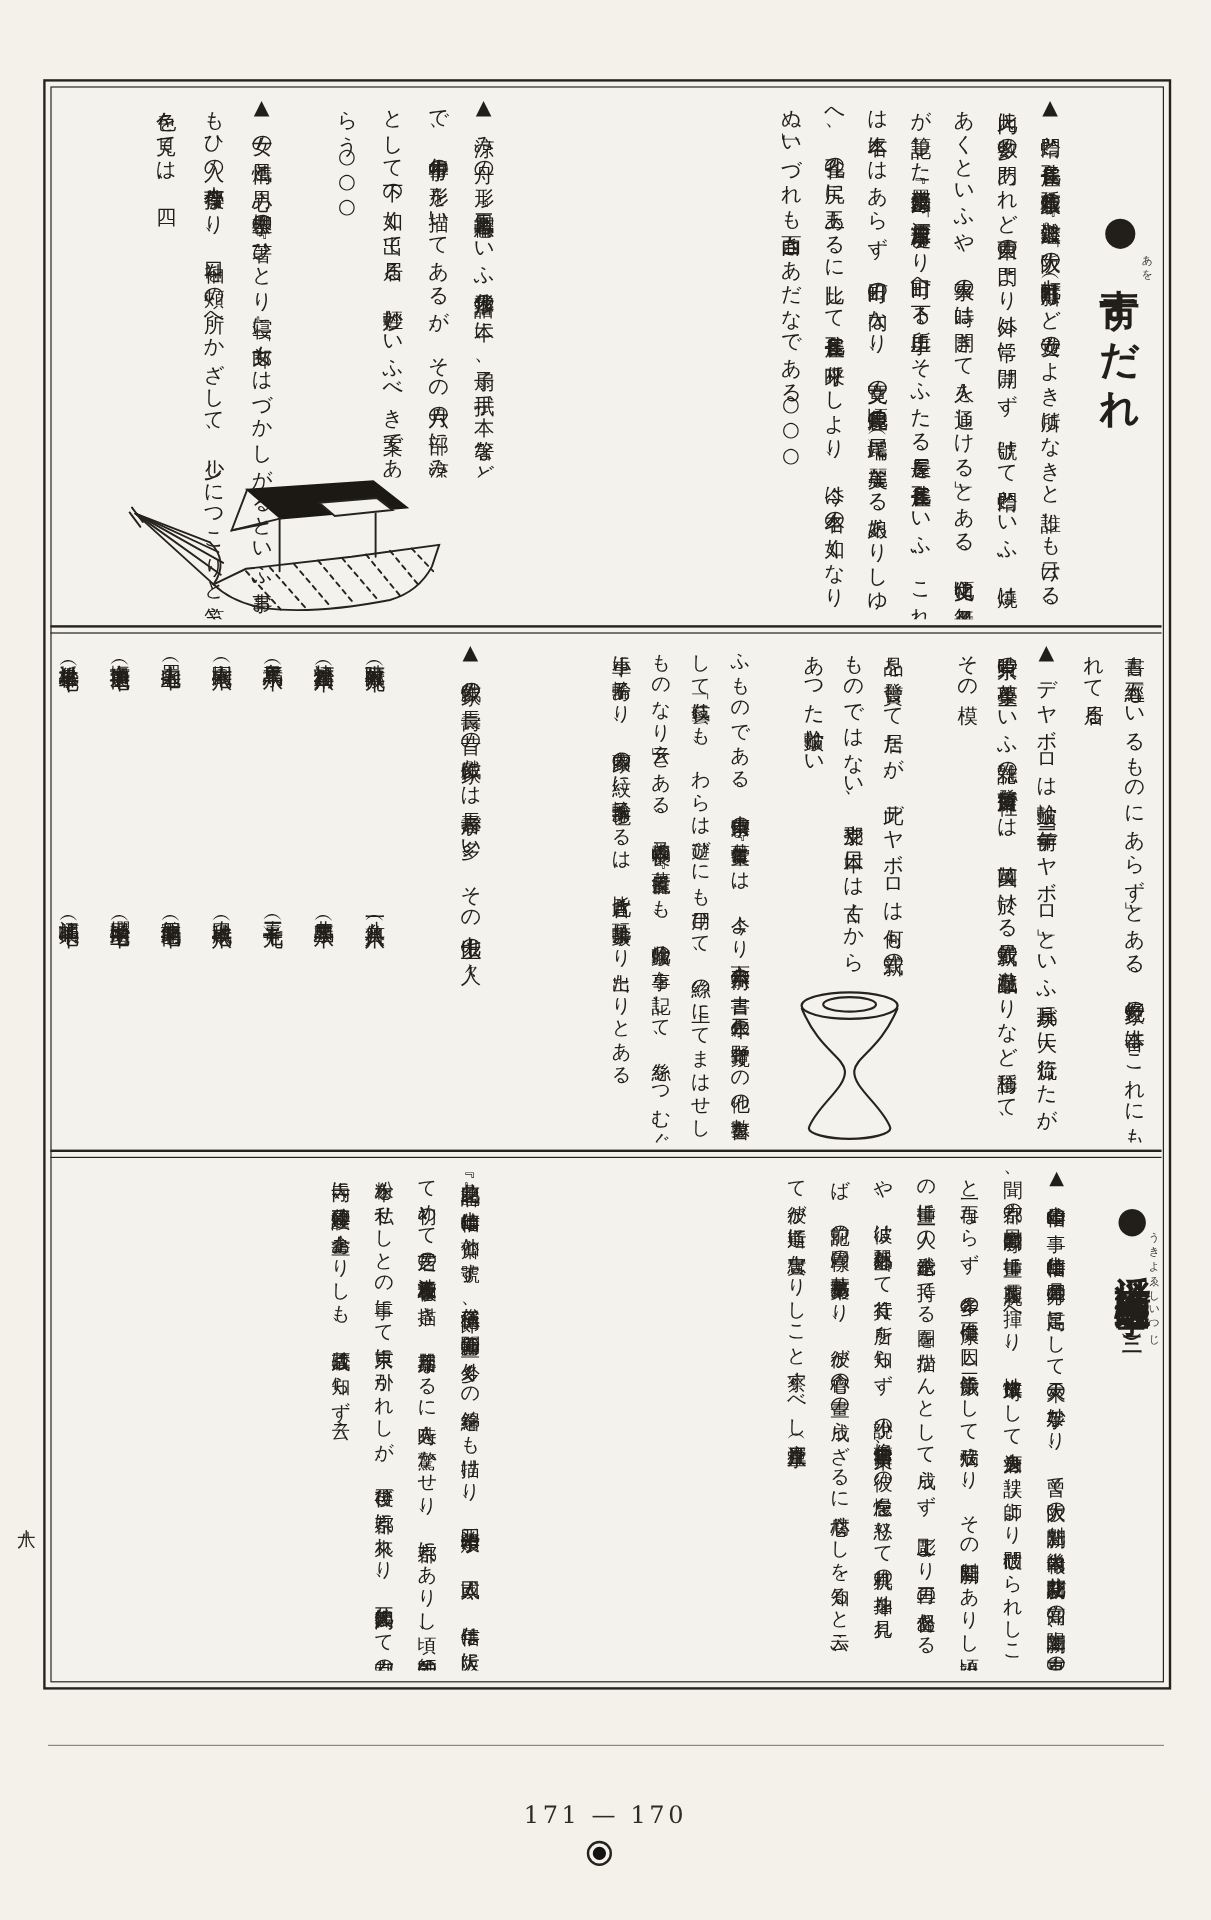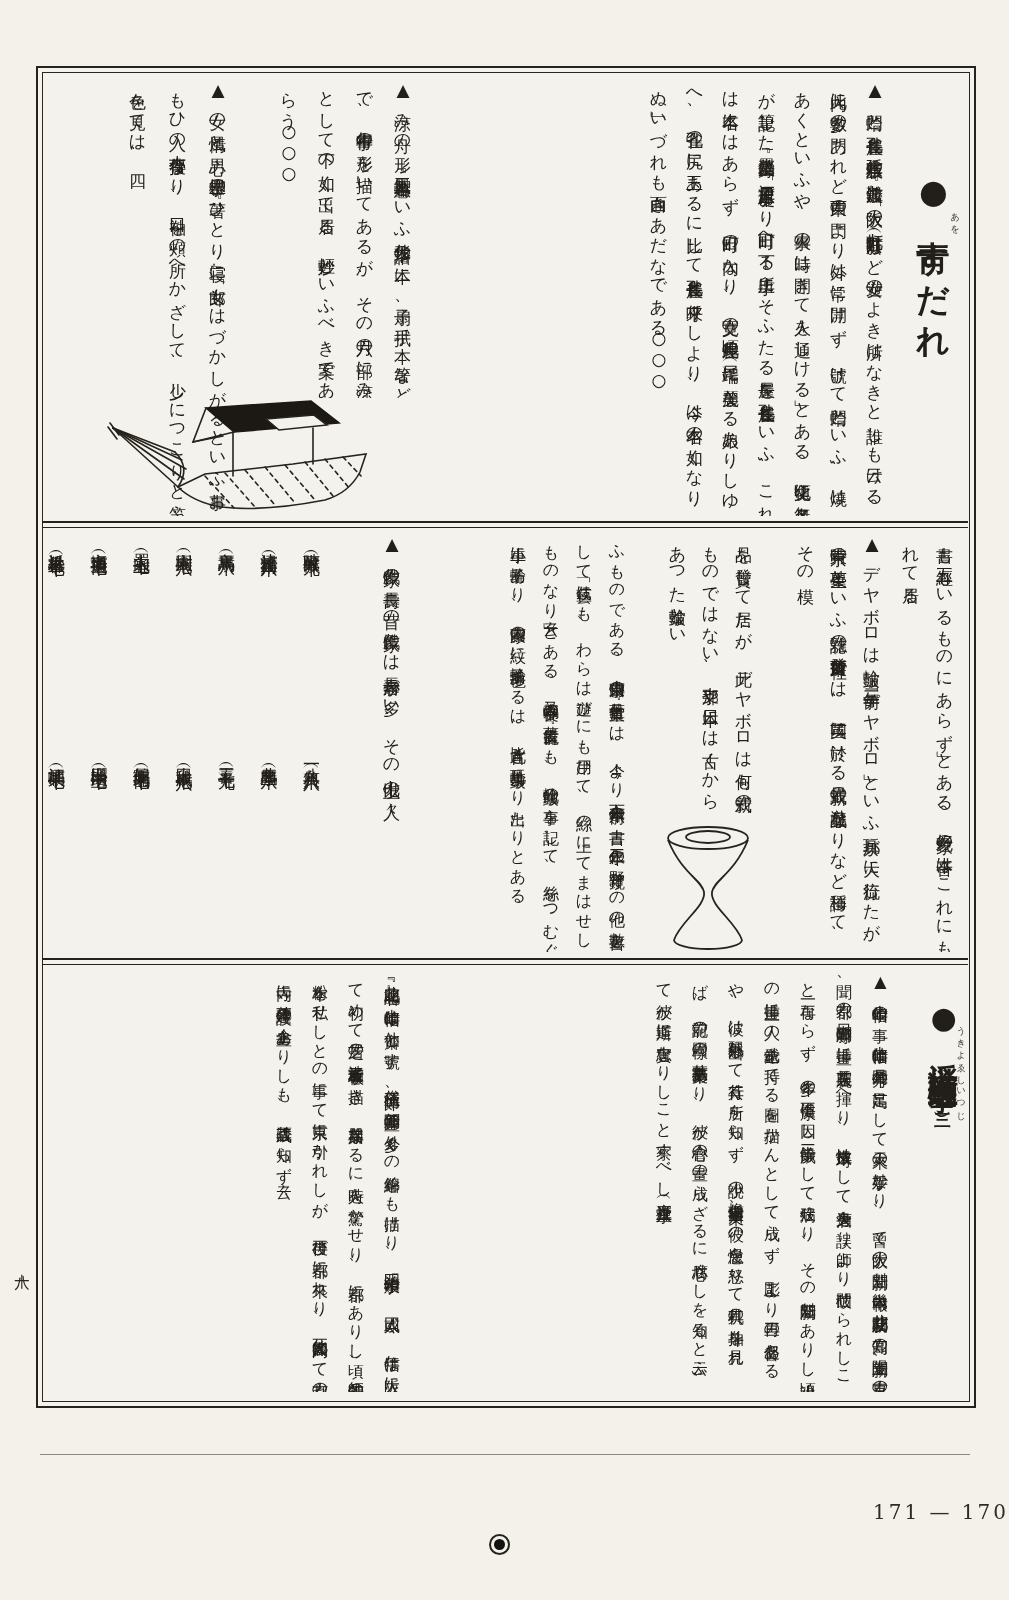--- a/index.html
+++ b/index.html
@@ -40,21 +40,21 @@
     display:flex;flex-direction:row;font-size:17px;letter-spacing:1px;height:100%;
   }
   .pair .upper{flex:0 0 214px;}
   .pair .lower{flex:1;}
   .sig{
     position:absolute;left:12px;top:1262px;font-size:15px;
     writing-mode:vertical-rl;text-orientation:upright;color:#2a271f;letter-spacing:2px;
   }
   .footer-rule{position:absolute;left:40px;top:1454px;width:930px;border-top:1px solid #8d897e;}
   .pagenum{
-    position:absolute;left:0;top:1500px;width:1009px;text-align:right;
+    position:absolute;left:0;top:1500px;width:1009px;text-align:center;
     font-size:20px;letter-spacing:3px;color:#2e2b25;
   }
   .bullseye{
     position:absolute;left:489px;top:1534px;width:17px;height:17px;border-radius:50%;
     border:2px solid #26231d;background:#f4f2ec;
   }
   .bullseye .dot{
     position:absolute;left:3px;top:3px;width:11px;height:11px;border-radius:50%;background:#15130f;
   }
   svg{position:absolute;}

